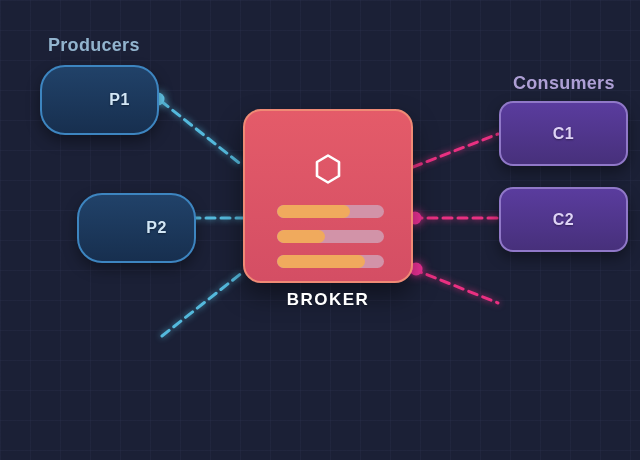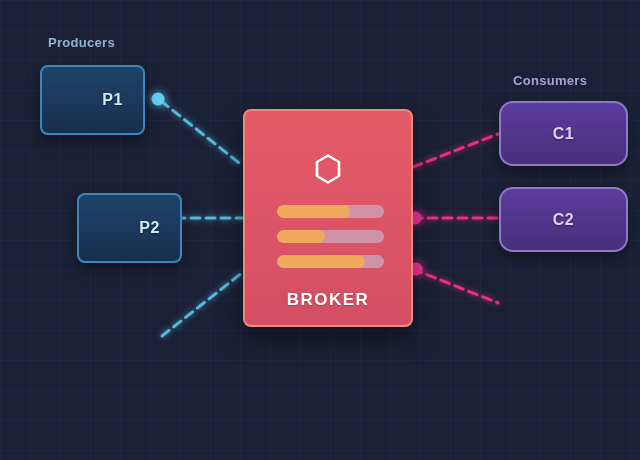--- a/index.html
+++ b/index.html
@@ -18,49 +18,49 @@
 
   .wires { position: absolute; inset: 0; width: 640px; height: 460px; }
   .wire-cyan   { stroke: #54b9dc; stroke-width: 3; stroke-dasharray: 9 6; stroke-linecap: round; fill: none;
                  filter: drop-shadow(0 0 3px rgba(84,185,220,0.75)); }
   .wire-pink   { stroke: #e93081; stroke-width: 3; stroke-dasharray: 9 6; stroke-linecap: round; fill: none;
                  filter: drop-shadow(0 0 3px rgba(233,48,129,0.75)); }
   .dot-cyan    { fill: #66cdf0; filter: drop-shadow(0 0 5px rgba(102,205,240,0.9)); }
   .dot-pink    { fill: #f5329b; filter: drop-shadow(0 0 5px rgba(245,50,155,0.9)); }
 
   .group-label {
-    position: absolute; font-size: 13px; font-weight: bold; letter-spacing: 0.3px;
+    position: absolute; font-size: 18px; font-weight: bold; letter-spacing: 0.3px;
   }
   .producers-label { left: 48px; top: 35px; color: #92b4ce; }
   .consumers-label { left: 513px; top: 73px; color: #ae9fd5; }
 
   .node {
     position: absolute; display: flex; align-items: center; justify-content: center;
     font-weight: bold; font-size: 16px; letter-spacing: 0.5px;
     box-shadow: 0 6px 14px rgba(0,0,0,0.38);
   }
   .producer {
-    left: 40px; width: 105px; height: 70px; border-radius: 8px;
+    left: 40px; width: 119px; height: 70px; border-radius: 25px;
     background: linear-gradient(180deg, #214269 0%, #172f4f 100%);
     border: 2px solid #3d85c0; color: #d3e7f6;
     text-shadow: 0 1px 2px rgba(0,0,0,0.4);
     padding-left: 40px;
   }
   .consumer {
     left: 499px; width: 129px; height: 65px; border-radius: 14px;
     background: linear-gradient(180deg, #5a3c9e 0%, #47307b 100%);
     border: 2px solid #9078c8; color: #ded3f6;
     text-shadow: 0 1px 2px rgba(0,0,0,0.4);
   }
   #p1 { top: 65px; } #p2 { top: 193px; margin-left: 37px; } #p3 { top: 303px; }
   #c1 { top: 101px; } #c2 { top: 187px; align-items: center; } #c3 { top: 271px; }
 
   .broker {
-    position: absolute; left: 243px; top: 109px; width: 170px; height: 218px;
-    border-radius: 8px;
+    position: absolute; left: 243px; top: 109px; width: 170px; height: 174px;
+    border-radius: 18px;
     background: linear-gradient(180deg, #e45b69 0%, #d44e64 100%);
     border: 2px solid #ef8a75;
     box-shadow: 0 12px 26px rgba(0,0,0,0.45);
   }
   .hexagon { position: absolute; left: 50%; top: 42px; transform: translateX(-50%); }
   .queues  { position: absolute; left: 32px; top: 94px; width: 107px; }
   .queue-track {
     position: relative; width: 107px; height: 13px; border-radius: 7px;
     background: #d293a8; margin-bottom: 12px; overflow: hidden;
   }

